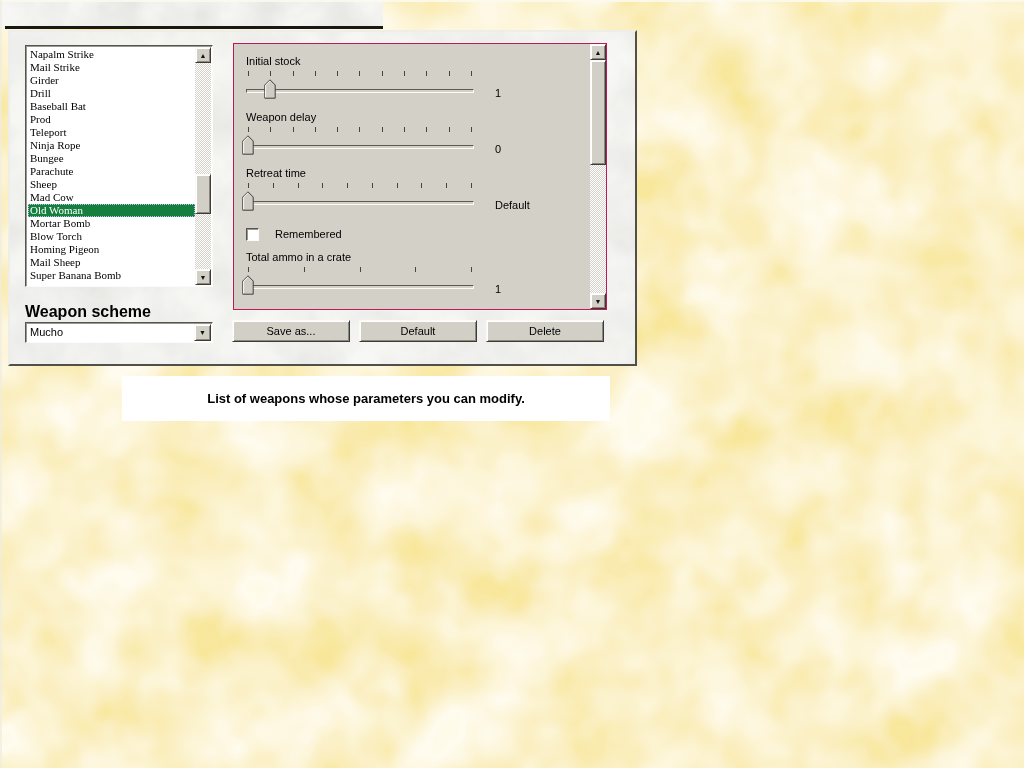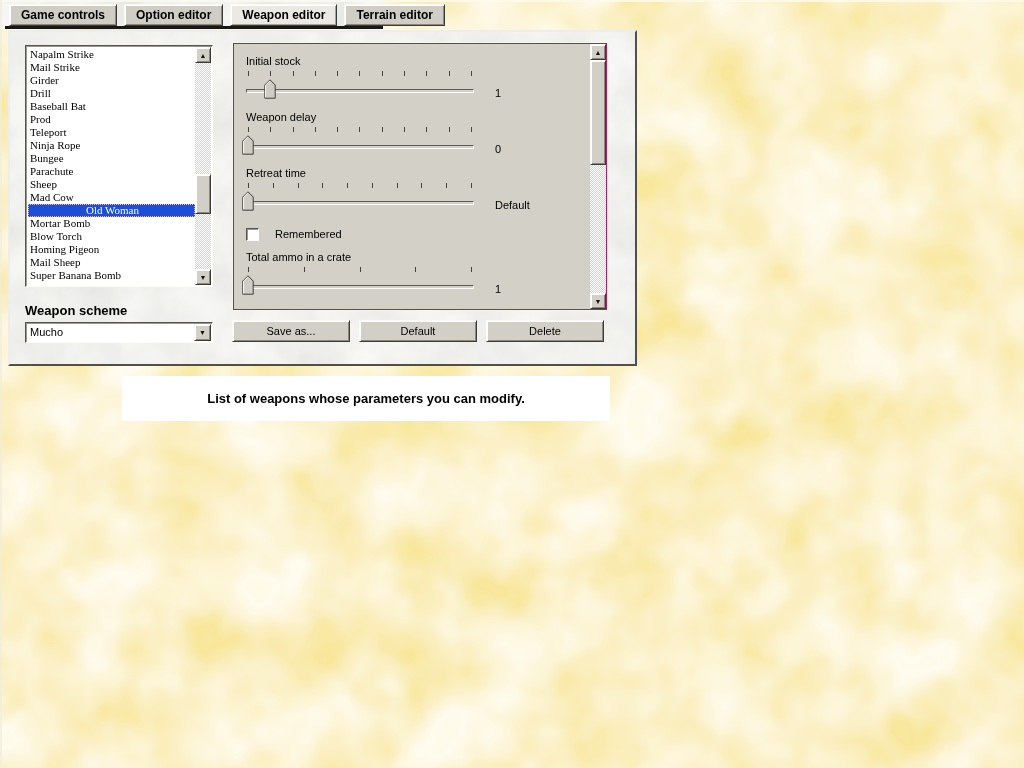--- a/index.html
+++ b/index.html
@@ -40,21 +40,21 @@
 
   
   .listbox{
     left:15px;top:13px;width:188px;height:242px;background:#fff;
     border:1px solid;border-color:#55544e #fcfbf7 #fcfbf7 #55544e;
     box-shadow:inset 1px 1px 0 #9a988f;
     overflow:hidden;
   }
   .list-items{position:absolute;left:2px;top:2px;right:17px;bottom:2px;overflow:hidden;}
   .list-item{height:13px;line-height:13px;padding-left:2px;white-space:nowrap;cursor:default;font-family:Liberation Serif, serif;}
-  .list-item.selected{background:#1d4ed8;color:#fff;outline:1px dotted #c0c0ff;outline-offset:-1px;text-align:center;}
+  .list-item.selected{background:#15803d;color:#fff;outline:1px dotted #c0c0ff;outline-offset:-1px;}
 
   
   .scrollbar{position:absolute;right:1px;top:1px;bottom:1px;width:16px;background:#d4d0c8;}
   .sb-btn{
     position:absolute;left:0;width:16px;height:16px;background:#d2cfc7;
     border:1px solid;border-color:#fbfaf6 #3c3b37 #3c3b37 #fbfaf6;
     box-shadow:inset 1px 1px 0 #fff, inset -1px -1px 0 #8b897f;
     display:flex;align-items:center;justify-content:center;
     font-size:7px;line-height:7px;color:#111;cursor:default;
   }
@@ -69,21 +69,21 @@
   }
   .sb-thumb{
     position:absolute;left:0;width:16px;background:#d2cfc7;
     border:1px solid;border-color:#fbfaf6 #3c3b37 #3c3b37 #fbfaf6;
     box-shadow:inset 1px 1px 0 #fff, inset -1px -1px 0 #8b897f;
   }
   .arrow-up::before{content:"▲";}
   .arrow-down::before{content:"▼";}
 
   
-  .scheme-label{left:15px;top:271px;font-size:13px;font-weight:bold;white-space:nowrap;}
+  .scheme-label{left:15px;top:271px;font-size:16px;font-weight:bold;white-space:nowrap;}
   .combobox{
     left:15px;top:290px;width:188px;height:21px;background:#fff;
     border:1px solid;border-color:#55544e #fcfbf7 #fcfbf7 #55544e;
     box-shadow:inset 1px 1px 0 #9a988f;
   }
   .combo-value{position:absolute;left:4px;top:3px;line-height:13px;}
   .combo-btn{
     position:absolute;right:1px;top:1px;bottom:1px;width:17px;background:#d2cfc7;
     border:1px solid;border-color:#fbfaf6 #3c3b37 #3c3b37 #fbfaf6;
     box-shadow:inset 1px 1px 0 #fff, inset -1px -1px 0 #8b897f;
@@ -167,26 +167,20 @@
           <feComponentTransfer>
             <feFuncR type="table" tableValues="0.68 0.80 0.93 0.84"></feFuncR>
             <feFuncG type="table" tableValues="0.68 0.80 0.93 0.84"></feFuncG>
             <feFuncB type="table" tableValues="0.66 0.78 0.91 0.82"></feFuncB>
           </feComponentTransfer>
         </filter>
       </defs>
       <rect width="383" height="29" fill="#c6c5c1" filter="url(#fg1)"></rect>
     </svg>
     <div class="tab-underline"></div>
-    <div class="tab-bar" id="tab-bar">
-        <button class="tab">Game controls</button>
-        <button class="tab">Option editor</button>
-        <button class="tab active">Weapon editor</button>
-        <button class="tab">Terrain editor</button>
-      </div>
   </div>
 
   <div class="panel">
     <svg class="panel-bg" width="625" height="332">
       <defs>
         <filter id="fg2" x="0" y="0" width="100%" height="100%">
           <feTurbulence type="fractalNoise" baseFrequency="0.018" numOctaves="4" seed="9"></feTurbulence>
           <feColorMatrix type="matrix" values="0.33 0.33 0.34 0 0  0.33 0.33 0.34 0 0  0.33 0.33 0.34 0 0  0 0 0 0 1"></feColorMatrix>
           <feComponentTransfer>
             <feFuncR type="table" tableValues="0.70 0.82 0.94 0.86"></feFuncR>

